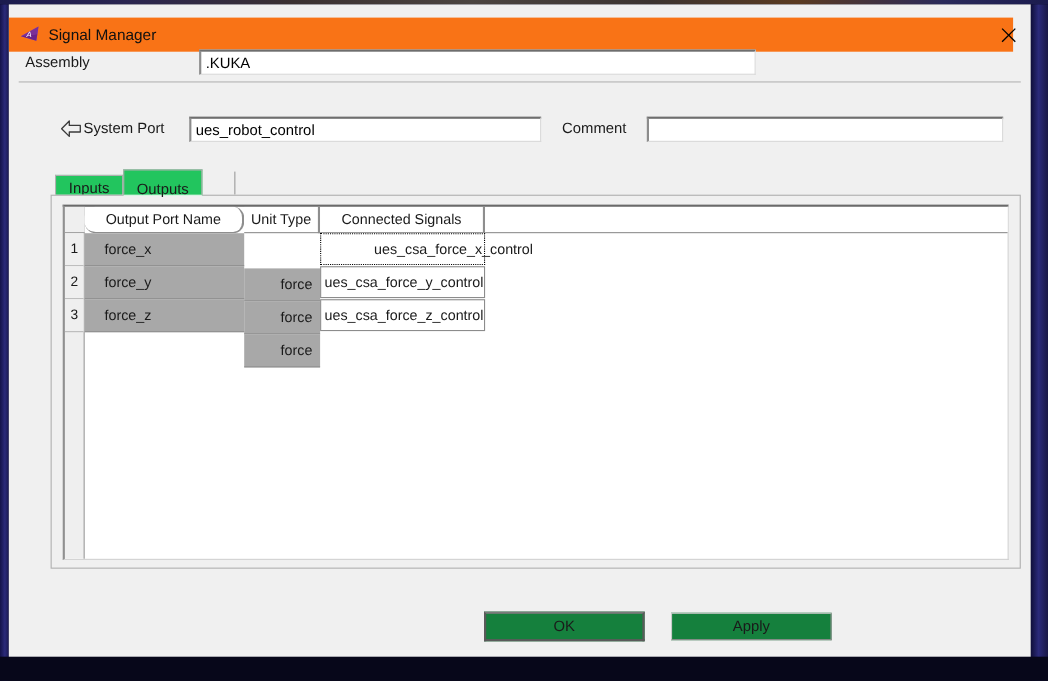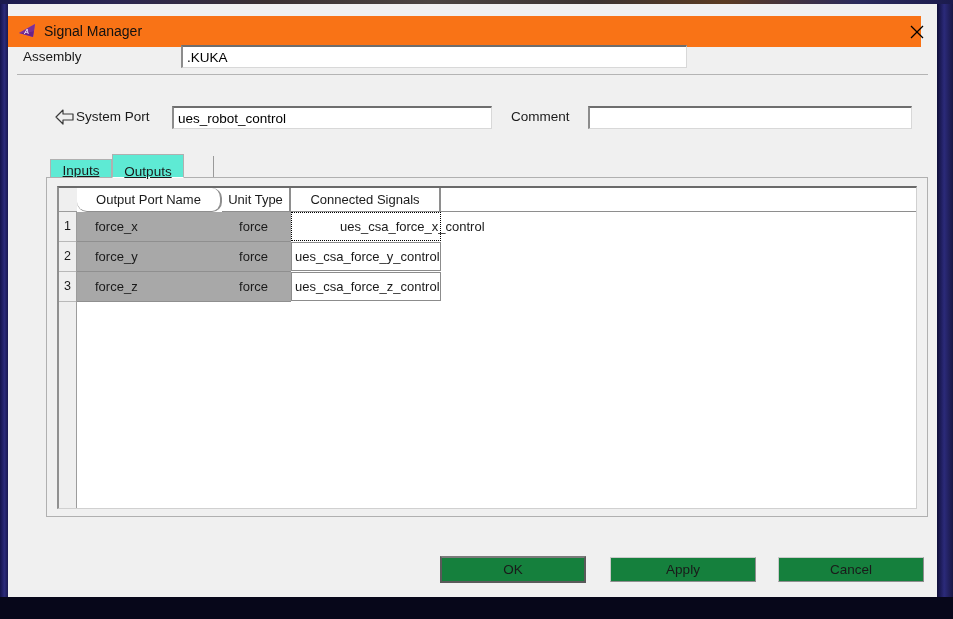--- a/index.html
+++ b/index.html
@@ -142,29 +142,28 @@
 
   
   #tabstrip {
     position: absolute;
     left: 38px; top: 150px;
     width: 882px; height: 23px;
   }
   .tab {
     position: absolute;
     box-sizing: border-box;
-    background: #5eead4;
+    background: #22c55e;
     border: 1px solid #b0b0b0;
     border-bottom: none;
     font-size: 13.5px;
     color: #1a1a1a;
     text-align: center;
     line-height: 1;
     cursor: default;
-    text-decoration: underline;
   }
   #tab-inputs {
     left: 4px; top: 5px;
     width: 62px; height: 19px;
     padding-top: 4px;
   }
   #tab-outputs {
     left: 66px; top: 0px;
     width: 72px; height: 24px;
     padding-top: 10px;
@@ -262,21 +261,21 @@
     box-sizing: border-box;
     background: #a8a8a8;
     border-bottom: 1px solid #8f8f8f;
     font-size: 13px;
     color: #1a1a1a;
     line-height: 29px;
     white-space: nowrap;
     cursor: default;
   }
   .cell-port { left: 18px;  width: 145px; padding-left: 18px; }
-  .cell-unit { left: 163px; width: 69px;  text-align: right; padding-right: 23px; }
+  .cell-unit { left: 163px; width: 69px;  text-align: right; padding-right: 7px; margin-top: 32px; }
 
   .cell-white {
     position: absolute;
     left: 232px;
     width: 150px;
     box-sizing: border-box;
     background: #ffffff;
     border: 1px solid #8c8c8c;
     font-size: 13px;
     color: #1a1a1a;
@@ -400,16 +399,15 @@
           <div class="cell-gray cell-port" style="top:84px">force_z</div>
           <div class="cell-gray cell-unit" style="top:84px">force</div>
           <div class="cell-white" style="top:84px;height:29px">ues_csa_force_z_control</div>
 
         </div>
       </div>
     </div>
 
     <div id="btn-ok" class="btn">OK</div>
     <div id="btn-apply" class="btn">Apply</div>
-    <div id="btn-cancel" class="btn">Cancel</div>
 
   </div>
 </div>
 
 </body></html>

